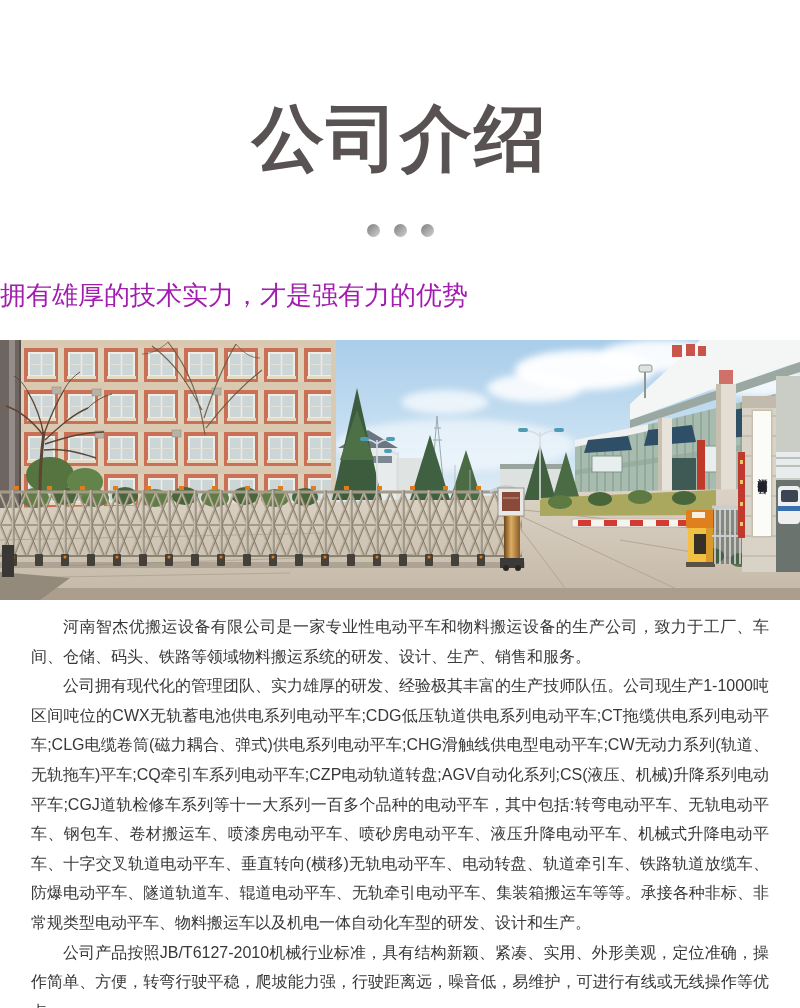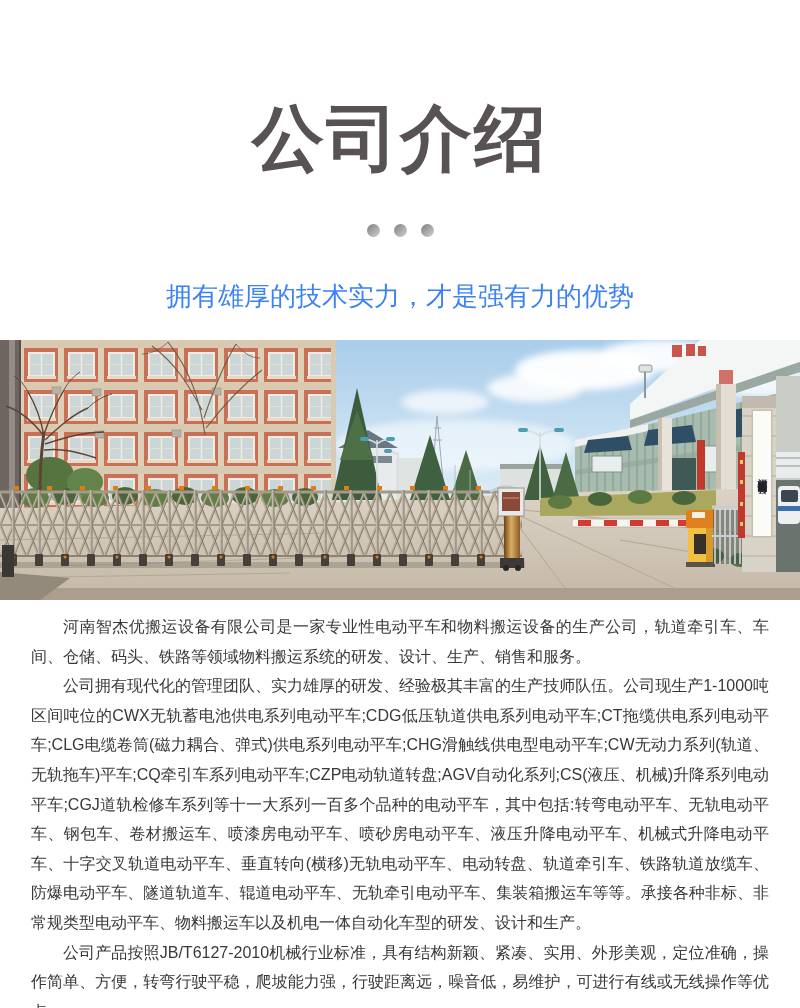--- a/index.html
+++ b/index.html
@@ -3,22 +3,22 @@
 <meta charset="utf-8">
 <style>
   html,body{margin:0;padding:0;background:#ffffff;}
   body{width:800px;height:1008px;overflow:hidden;font-family:"Liberation Sans",sans-serif;}
   .page{width:800px;height:1008px;background:#fff;}
   .page-title{margin:98px 0 8px;text-align:center;font-size:72px;line-height:80px;
     font-weight:bold;color:#585253;letter-spacing:2px;}
   .dots{display:flex;justify-content:center;gap:14px;margin-top:46px;}
   .dot{width:13px;height:13px;border-radius:50%;
     background:linear-gradient(135deg,#868686 10%,#c9c9c9 90%);}
-  .page-subtitle{margin:44px 0 0;text-align:center;font-size:26px;line-height:30px;
-    font-weight:normal;color:#3b82f6;}
+  .page-subtitle{margin:44px 0 0;font-size:26px;line-height:30px;
+    font-weight:normal;color:#a21caf;font-family:Liberation Serif, serif;}
   .photo-wrap{position:relative;width:800px;height:260px;margin-top:29px;overflow:hidden;}
   .photo-wrap svg{display:block;}
   .gate-sign{position:absolute;left:752px;top:70px;width:20px;height:127px;
     box-sizing:border-box;background:#fbfbf8;border:1px solid #c6bfae;
     writing-mode:vertical-rl;text-orientation:upright;
     font-size:10px;line-height:18px;letter-spacing:0.5px;color:#23232b;
     text-align:center;overflow:hidden;}
   .content{padding:0 31px;margin-top:12px;}
   .content p{margin:0;font-size:16px;line-height:29.6px;color:#383838;
     text-align:justify;text-indent:2em;}
@@ -370,18 +370,18 @@
           <rect x="740" y="140" width="3" height="4" fill="#e8c66a"></rect>
           <rect x="740" y="162" width="3" height="4" fill="#e8c66a"></rect>
           <rect x="740" y="182" width="3" height="4" fill="#e8c66a"></rect>
         </g>
       </g>
     </svg>
     <div class="gate-sign">河南智杰优搬运设备有限公司</div>
   </figure>
 
   <section class="content">
-    <p>河南智杰优搬运设备有限公司是一家专业性电动平车和物料搬运设备的生产公司，轨道牵引车、车间、仓储、码头、铁路等领域物料搬运系统的研发、设计、生产、销售和服务。</p>
+    <p>河南智杰优搬运设备有限公司是一家专业性电动平车和物料搬运设备的生产公司，致力于工厂、车间、仓储、码头、铁路等领域物料搬运系统的研发、设计、生产、销售和服务。</p>
     <p>公司拥有现代化的管理团队、实力雄厚的研发、经验极其丰富的生产技师队伍。公司现生产1-1000吨区间吨位的CWX无轨蓄电池供电系列电动平车;CDG低压轨道供电系列电动平车;CT拖缆供电系列电动平车;CLG电缆卷筒(磁力耦合、弹式)供电系列电动平车;CHG滑触线供电型电动平车;CW无动力系列(轨道、无轨拖车)平车;CQ牵引车系列电动平车;CZP电动轨道转盘;AGV自动化系列;CS(液压、机械)升降系列电动平车;CGJ道轨检修车系列等十一大系列一百多个品种的电动平车，其中包括:转弯电动平车、无轨电动平车、钢包车、卷材搬运车、喷漆房电动平车、喷砂房电动平车、液压升降电动平车、机械式升降电动平车、十字交叉轨道电动平车、垂直转向(横移)无轨电动平车、电动转盘、轨道牵引车、铁路轨道放缆车、防爆电动平车、隧道轨道车、辊道电动平车、无轨牵引电动平车、集装箱搬运车等等。承接各种非标、非常规类型电动平车、物料搬运车以及机电一体自动化车型的研发、设计和生产。</p>
     <p>公司产品按照JB/T6127-2010机械行业标准，具有结构新颖、紧凑、实用、外形美观，定位准确，操作简单、方便，转弯行驶平稳，爬坡能力强，行驶距离远，噪音低，易维护，可进行有线或无线操作等优点。</p>
   </section>
 
 </div>
 
 </body></html>

